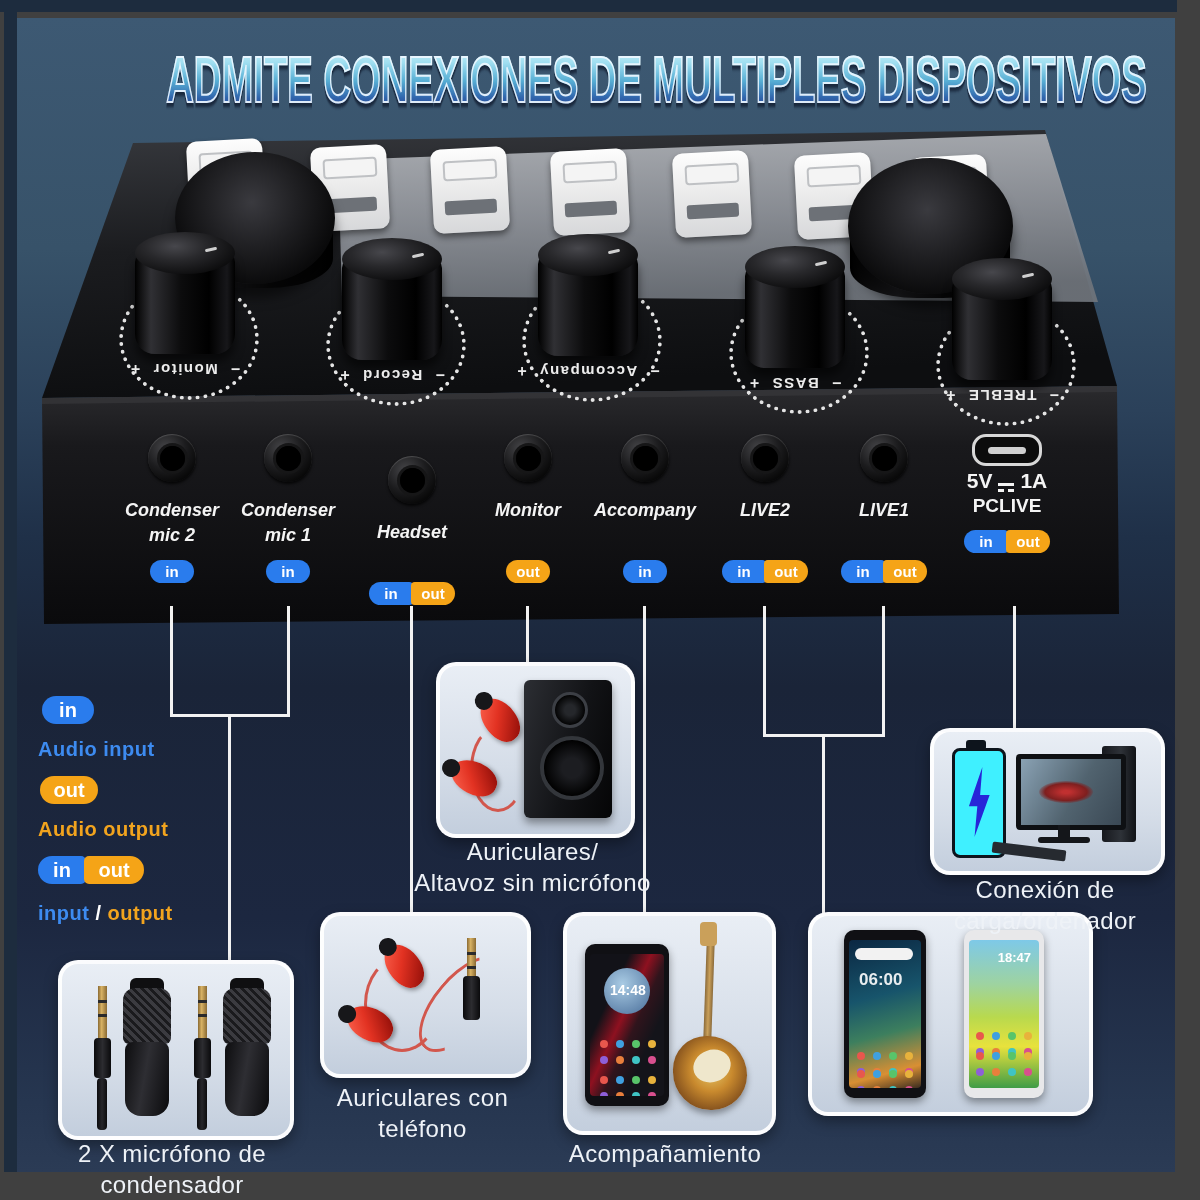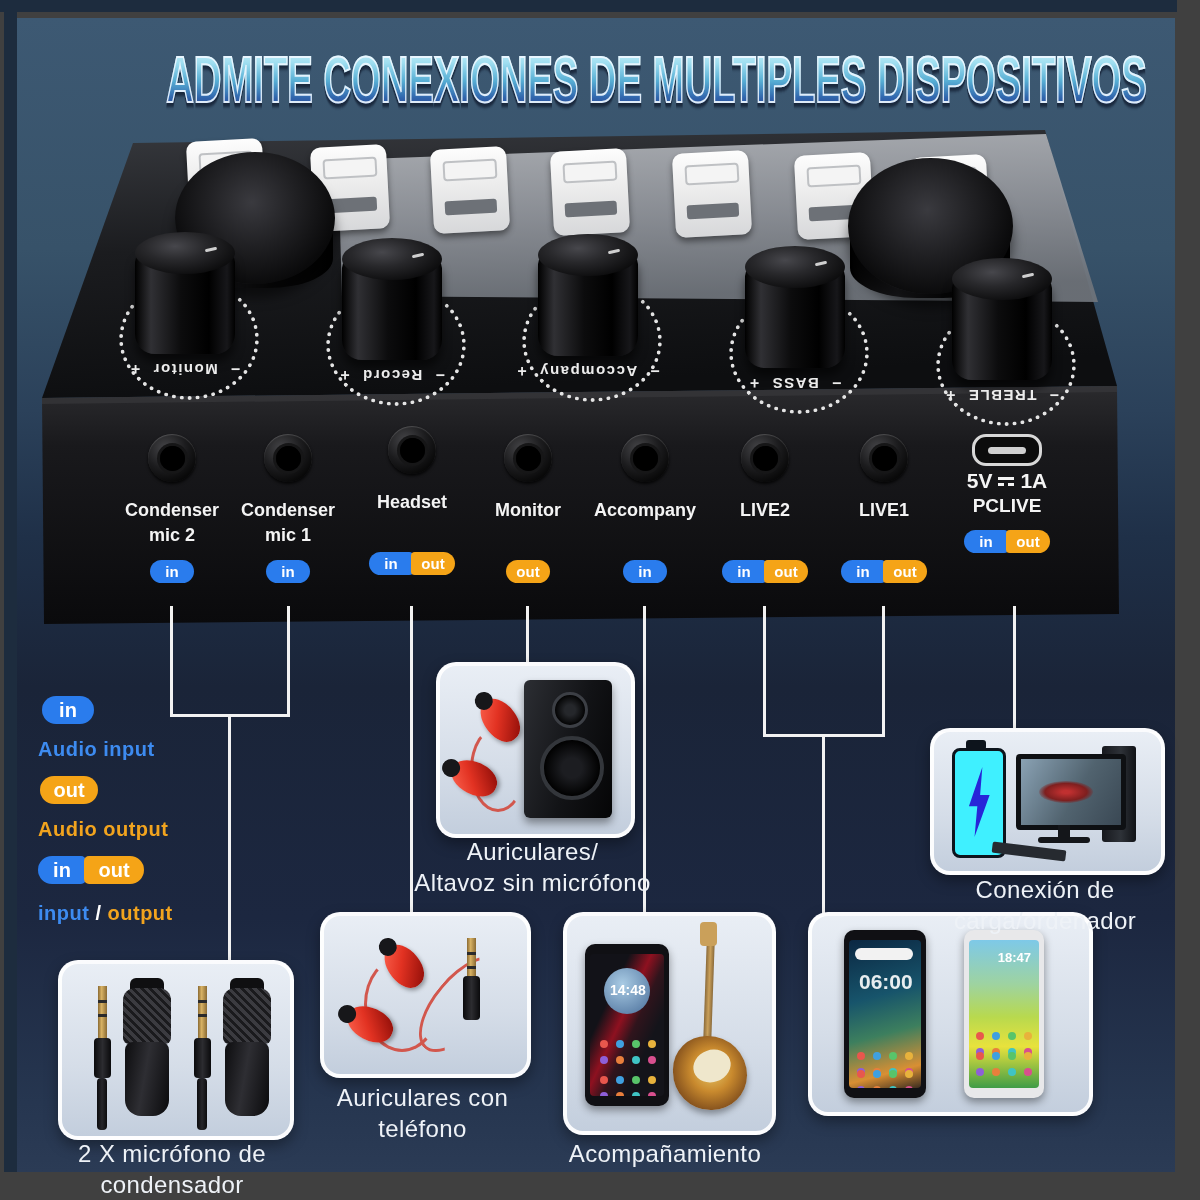--- a/index.html
+++ b/index.html
@@ -47,24 +47,24 @@
   .knob-label{width:220px;text-align:center;transform:rotate(180deg);color:#ececec;font-size:15px;font-weight:bold;letter-spacing:1.5px;z-index:4;}
   .knob-label .sym{margin:0 12px;font-size:16px;}
 
   
   .port{width:150px;display:flex;flex-direction:column;align-items:center;z-index:5;}
   .jack{width:48px;height:48px;border-radius:50%;
     background:radial-gradient(circle at 36% 30%,#454548 0%,#1c1c1e 45%,#060606 80%);
     box-shadow:0 2px 3px rgba(0,0,0,.8), inset 0 1px 1px rgba(255,255,255,.18);
     display:flex;align-items:center;justify-content:center;}
   .hole{width:25px;height:25px;border-radius:50%;background:#000;box-shadow:inset 0 2px 4px #000,0 0 0 3px #161617;}
-  .plabel{margin-top:16px;color:#f4f4f4;font-size:18px;font-weight:bold;text-align:center;line-height:25px;min-height:50px;}
+  .plabel{margin-top:16px;color:#f4f4f4;font-size:18px;font-weight:bold;text-align:center;line-height:25px;min-height:50px;font-style:italic;}
   .usbc{width:64px;height:26px;border:3px solid #d8d8d8;border-radius:14px;background:#0c0c0c;display:flex;align-items:center;justify-content:center;margin-top:10px;margin-bottom:2px;}
   .usbc .slot{width:38px;height:7px;border-radius:4px;background:#cfcfcf;}
-  .power{color:#f4f4f4;font-size:21px;font-weight:bold;line-height:26px;display:flex;align-items:center;}
+  .power{color:#f4f4f4;font-size:21px;font-weight:bold;line-height:26px;display:flex;align-items:flex-end;}
   .dc{display:inline-block;width:20px;height:13px;position:relative;margin:0 4px;}
   .dc::before{content:"";position:absolute;left:2px;right:2px;top:2px;border-top:3px solid #f4f4f4;}
   .dc::after{content:"";position:absolute;left:2px;right:2px;top:8px;border-top:3px dashed #f4f4f4;}
   .pclive{color:#f4f4f4;font-size:19px;font-weight:bold;line-height:24px;}
 
   
   .badges{display:flex;margin-top:12px;}
   .pill{min-width:44px;height:23px;border-radius:12px;display:flex;align-items:center;justify-content:center;
     color:#fff;font-size:15px;font-weight:bold;padding:0 6px;box-sizing:border-box;}
   .pill.in{background:#2a7ced;}
@@ -210,21 +210,21 @@
         <div class="hole"></div>
       </div>
     <div class="plabel">
         <div>Condenser</div>
         <div>mic 1</div>
       </div>
     <div class="badges">
         <span class="pill in">in</span>
       </div>
   </div>
-  <div class="abs port" style="left:337px;top:426px">
+  <div class="abs port" style="left:337px;top:456px">
     <div class="jack">
         <div class="hole"></div>
       </div>
     <div class="plabel">
         <div>Headset</div>
       </div>
     <div class="badges">
         <span class="pill in joined-l">in</span>
         <span class="pill out joined-r">out</span>
       </div>
@@ -388,21 +388,21 @@
     <div class="abs" style="left:124px;top:93px;width:12px;height:12px;background:#14161a"></div>
     <div class="abs" style="left:104px;top:105px;width:52px;height:6px;border-radius:3px;background:#14161a"></div>
     <div class="abs" style="left:58px;top:114px;width:74px;height:11px;border-radius:2px;background:#262a30;transform:rotate(7deg)"></div>
   </div>
   <div class="abs cap-text" style="left:900px;top:874px;width:290px">Conexión de carga/ordenador</div>
 
   <div class="abs card" style="left:808px;top:912px;width:277px;height:196px">
     <div class="abs phone" style="left:32px;top:14px;width:82px;height:168px">
       <div class="screen" style="background:linear-gradient(165deg,#0b2742 0%,#17546b 38%,#3d7f5e 62%,#d98f33 86%,#3a2c20 100%)">
         <div class="abs" style="left:6px;top:8px;width:58px;height:12px;border-radius:7px;background:#f2f2f2"></div>
-        <div class="clock" style="left:10px;top:30px;font-size:21px;opacity:.9">06:00</div>
+        <div class="clock" style="left:10px;top:30px;font-size:17px;opacity:.9">06:00</div>
         <div class="appdots" style="left:8px;top:112px"></div>
         <div class="appdots" style="left:8px;top:130px"></div>
       </div>
     </div>
     <div class="abs phone" style="left:152px;top:14px;width:80px;height:168px;background:#e8e8ea">
       <div class="screen" style="background:linear-gradient(180deg,#7ec9e8 0%,#9ed3a0 30%,#b8d94e 52%,#e8e23c 72%,#3f9c47 100%)">
         <div class="clock" style="right:8px;top:10px;font-size:13px">18:47</div>
         <div class="appdots" style="left:7px;top:92px"></div>
         <div class="appdots" style="left:7px;top:112px"></div>
       </div>

